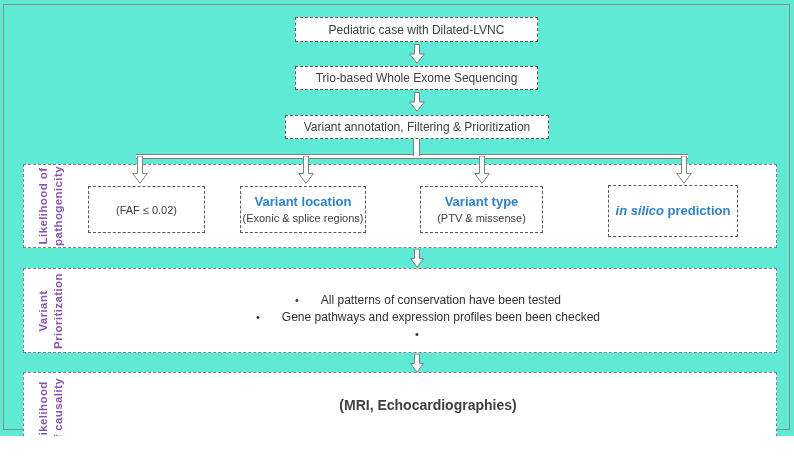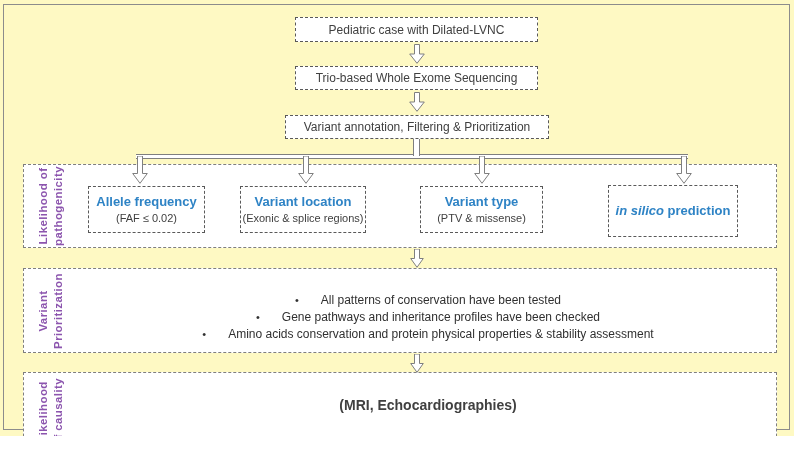--- a/index.html
+++ b/index.html
@@ -1,17 +1,17 @@
 <!DOCTYPE html>
 <html><head>
 <meta charset="utf-8">
 <style>
   html,body{margin:0;padding:0;background:#ffffff;}
   .canvas{
-    position:relative;width:794px;height:436px;background:#fef9c3;overflow:hidden;
+    position:relative;width:794px;height:436px;background:#5eead4;overflow:hidden;
     font-family:"Liberation Sans","DejaVu Sans",sans-serif;color:#3d3d3d;
   }
   .frame{position:absolute;left:3px;top:4px;right:4px;bottom:6px;border:1px solid #8c8c8c;}
   .box{
     position:absolute;border:1px dashed #595959;background:#fff;
     display:flex;flex-direction:column;align-items:center;justify-content:center;
     text-align:center;box-sizing:border-box;
   }
   .topbox{font-size:12px;color:#404040;white-space:nowrap;}
   .section{position:absolute;border:1px dashed #7f7f7f;box-sizing:border-box;background:#fff;}
@@ -101,21 +101,20 @@
         <polygon points="5.5,0 10.5,0 10.5,17.5 15.3,17.5 8,27.3 0.7,17.5 5.5,17.5" fill="#ffffff" stroke="#7f7f7f" stroke-width="1"></polygon>
       </svg>
   </div>
   <div class="arrow" style="left:676px;top:156px;z-index:3;">
     <svg width="16" height="28" viewBox="0 0 16 28">
         <polygon points="5.5,0 10.5,0 10.5,17.5 15.3,17.5 8,27.3 0.7,17.5 5.5,17.5" fill="#ffffff" stroke="#7f7f7f" stroke-width="1"></polygon>
       </svg>
   </div>
 
   <div class="box" style="left:88px;top:186px;width:117px;height:47px;">
-    <div class="ptitle">Allele frequency</div>
     <div class="psub">(FAF ≤ 0.02)</div>
   </div>
 
   <div class="box" style="left:420px;top:186px;width:123px;height:47px;">
     <div class="ptitle">Variant type</div>
     <div class="psub">(PTV &amp; missense)</div>
   </div>
 
   <div class="box" style="left:240px;top:186px;width:126px;height:47px;">
     <div class="ptitle">Variant location</div>
@@ -139,25 +138,24 @@
       <div>Prioritization</div>
     </div>
   </div>
   <div class="bullets">
     <div class="brow">
       <span class="bdot">•</span>
       <span>All patterns of conservation have been tested</span>
     </div>
     <div class="brow">
       <span class="bdot">•</span>
-      <span>Gene pathways and inheritance profiles have been checked</span>
+      <span>Gene pathways and expression profiles been been checked</span>
     </div>
     <div class="brow">
       <span class="bdot">•</span>
-      <span>Amino acids conservation and protein physical properties &amp; stability assessment</span>
     </div>
   </div>
 
   <div class="arrow" style="left:410px;top:354px;z-index:3;">
     <svg width="14" height="19" viewBox="0 0 14 19">
         <polygon points="4.5,0 9.5,0 9.5,9.5 13.3,9.5 7,18.3 0.7,9.5 4.5,9.5" fill="#ffffff" stroke="#7f7f7f" stroke-width="1"></polygon>
       </svg>
   </div>
 
   <div class="section" style="left:23px;top:372px;width:754px;height:80px;"></div>

